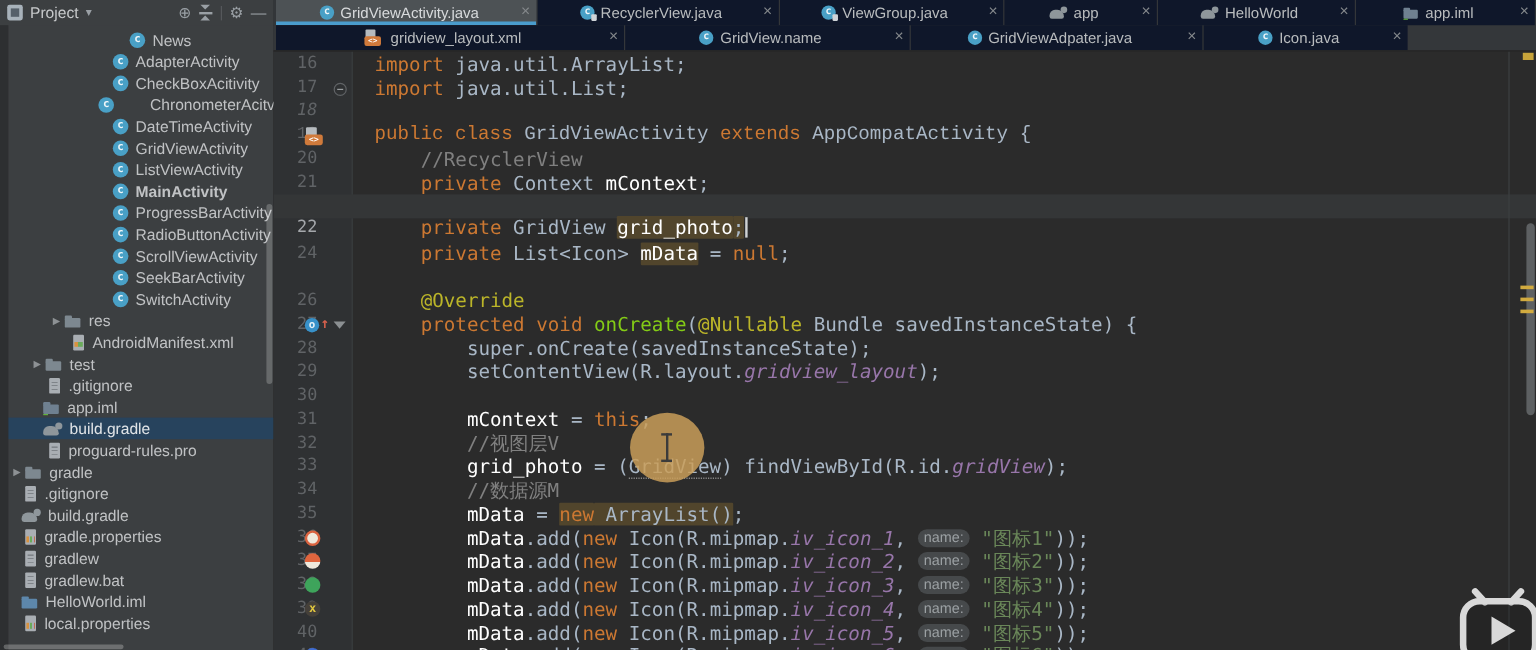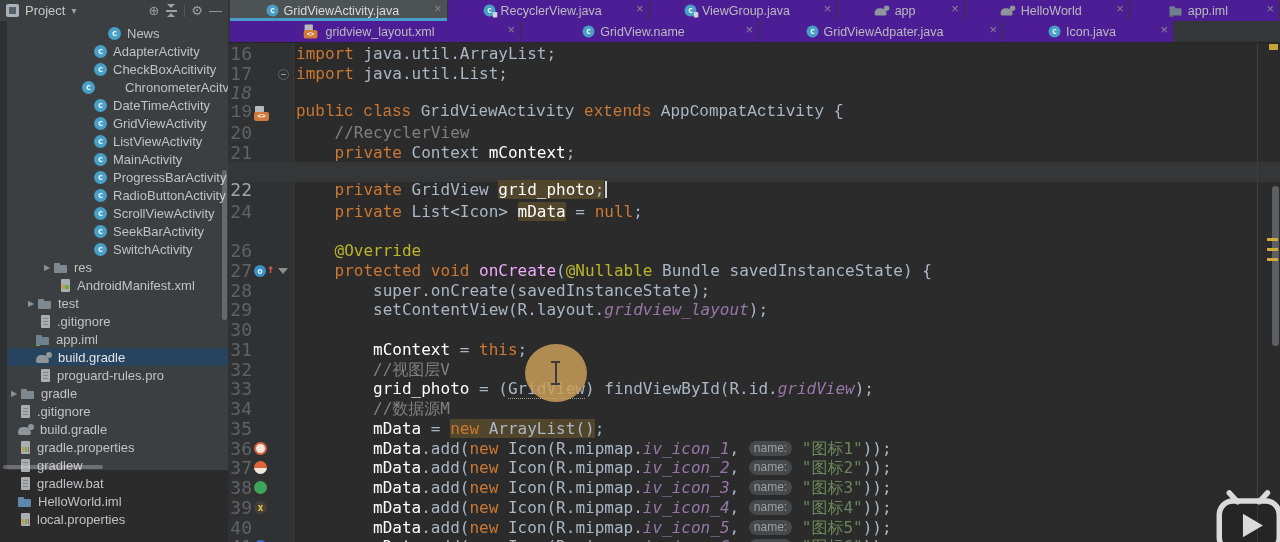--- a/index.html
+++ b/index.html
@@ -1,19 +1,19 @@
 <!DOCTYPE html>
 <html><head>
 <meta charset="utf-8">
 <style>
   html,body{margin:0;padding:0}
   body{width:1280px;height:542px;overflow:hidden;position:relative;background:#2b2b2b;
        font-family:"Liberation Sans","DejaVu Sans",sans-serif;-webkit-font-smoothing:antialiased}
   
-  #sidebar{position:absolute;left:0;top:0;width:228px;height:470px;background:#3c3f41;border-right:1px solid #282828}
+  #sidebar{position:absolute;left:0;top:0;width:228px;height:542px;background:#3c3f41;border-right:1px solid #282828}
   #panel-header{height:21px;display:flex;align-items:center;gap:6px;padding:0 6px;background:#3c3f41}
   .prj-ico{width:13px;height:13px;background:#a8b2ba;border-radius:2px;position:relative;flex:none}
   .prj-ico::after{content:"";position:absolute;left:3px;top:3px;right:3px;bottom:3px;background:#566069}
   .prj-title{color:#c7c9cb;font-size:13px}
   .chev{color:#9aa0a5;font-size:10px}
   .spacer{flex:1}
   .tbico{color:#9aa0a5;font-size:13px;line-height:13px;cursor:default}
   .ico-collapse{width:13px;height:13px;position:relative;background:linear-gradient(#9aa0a5,#9aa0a5) center/11px 2px no-repeat}
   .ico-collapse::before{content:"";position:absolute;left:2px;top:0;border-left:4px solid transparent;border-right:4px solid transparent;border-top:4px solid #9aa0a5}
   .ico-collapse::after{content:"";position:absolute;left:2px;bottom:0;border-left:4px solid transparent;border-right:4px solid transparent;border-bottom:4px solid #9aa0a5}
@@ -46,36 +46,36 @@
   .i-gradle::before{content:"";position:absolute;left:0;top:4px;width:13px;height:8px;background:#8e969b;border-radius:5px 6px 2px 2px}
   .i-gradle::after{content:"";position:absolute;left:10px;top:1px;width:6px;height:6px;background:#8e969b;border-radius:50%}
   .i-layout{width:17px;height:15px}
   .i-layout::before{content:"";position:absolute;left:1px;top:0;width:9px;height:10px;background:#b6bbbf;border-radius:1px}
   .i-layout::after{content:"<>";position:absolute;left:0;top:6px;width:15px;height:9px;background:#d07a3b;border-radius:2px;color:#fff;font:700 7px/9px "DejaVu Sans Mono",monospace;text-align:center}
   
   #tabbar{position:absolute;left:228px;top:0;right:0;height:42px;background:#333639}
   .trow{height:21px;display:flex;padding-left:2px;background:#333639}
   #tabs-row2{background:#34373a}
   .tab{position:relative;box-sizing:border-box;height:21px;display:flex;align-items:center;justify-content:center;
-       background:#4c1d95;margin-right:1px;padding:0 20px 0 8px;color:#b9bcbe;font-size:12.5px;white-space:nowrap;overflow:hidden}
+       background:#0f172a;margin-right:1px;padding:0 20px 0 8px;color:#b9bcbe;font-size:12.5px;white-space:nowrap;overflow:hidden}
   .tab .tico{margin-right:5px;transform:scale(.92)}
   .tab.active{background:#4d5255;color:#d8dadc;box-shadow:inset 0 -3px 0 #4a9ccd}
   .tab-close{position:absolute;right:5px;top:1px;color:#85898c;font-size:13px}
   
   #editor{position:absolute;left:228px;top:42px;right:0;bottom:0;background:#2b2b2b;border-top:1px solid #252525;overflow:hidden}
   #gutterbg{position:absolute;left:0;top:0;bottom:0;width:65px;background:#2f3133;border-right:1px solid #3a3d3f}
   #lineband{position:absolute;left:0;right:0;height:20px;background:#343637}
   #lines{position:absolute;left:0;top:0;right:0;bottom:0}
   .cl{position:absolute;left:0;right:0;height:20px;font:16px/19.7px "DejaVu Sans Mono",monospace}
-  .lnum{position:absolute;left:0;width:24px;text-align:right;color:#606366;font-size:18px}
+  .lnum{position:absolute;left:16px;width:24px;text-align:center;color:#606366;font-size:14px}
   .lnum.cur{color:#a4a7ab}
-  .code{position:absolute;left:68px;top:0;white-space:pre;color:#a9b7c6}
+  .code{position:absolute;left:84px;top:0;white-space:pre;color:#a9b7c6}
   .t-k{color:#cc7832}.t-d{color:#a9b7c6}.t-f{color:#ffffff}
   .t-i{color:#9876aa;font-style:italic}.t-s{color:#6a8759}.t-c{color:#808080}
-  .t-m{color:#f0abfc}.t-a{color:#bbb529}
+  .t-m{color:#84cc16}.t-a{color:#bbb529}
   .t-u{color:#a9b7c6;border-bottom:1px dotted #a0a0a0}
   .hl{background:#51452c;border-radius:1px}
   .t-p{background:#46494b;color:#9ba0a3;border-radius:8px;font:12px/15px "Liberation Sans",sans-serif;padding:0 5px;display:inline-block;vertical-align:2px}
   .caret{display:inline-block;width:2px;height:17px;background:#cfd2d4;vertical-align:-3px;margin-left:1px}
   .gico{position:absolute;left:26px;top:3px}
   .g-layout{width:18px;height:15px}
   .g-layout::before{content:"";position:absolute;left:1px;top:0;width:9px;height:10px;background:#b6bbbf;border-radius:1px}
   .g-layout::after{content:"<>";position:absolute;left:0;top:6px;width:15px;height:9px;background:#d07a3b;border-radius:2px;color:#fff;font:700 7px/9px "DejaVu Sans Mono",monospace;text-align:center}
   .g-override{width:24px;height:14px}
   .ovr-o{position:absolute;left:0;top:1px;width:12px;height:12px;border-radius:50%;background:#3891c9;color:#eaf3f8;font:700 9px/12px "DejaVu Sans Mono",monospace;text-align:center;font-style:normal}
@@ -141,21 +141,21 @@
           <span class="tlabel">DateTimeActivity</span>
         </div>
         <div class="trow-item" style="padding-left: 94px;">
           <span class="tico i-class"></span>
           <span class="tlabel">GridViewActivity</span>
         </div>
         <div class="trow-item" style="padding-left: 94px;">
           <span class="tico i-class"></span>
           <span class="tlabel">ListViewActivity</span>
         </div>
-        <div class="trow-item" style="padding-left: 94px;">
+        <div class="trow-item" style="padding-left: 94px; font-weight: bold;">
           <span class="tico i-class"></span>
           <span class="tlabel">MainActivity</span>
         </div>
         <div class="trow-item" style="padding-left: 94px;">
           <span class="tico i-class"></span>
           <span class="tlabel">ProgressBarActivity</span>
         </div>
         <div class="trow-item" style="padding-left: 94px;">
           <span class="tico i-class"></span>
           <span class="tlabel">RadioButtonActivity</span>

